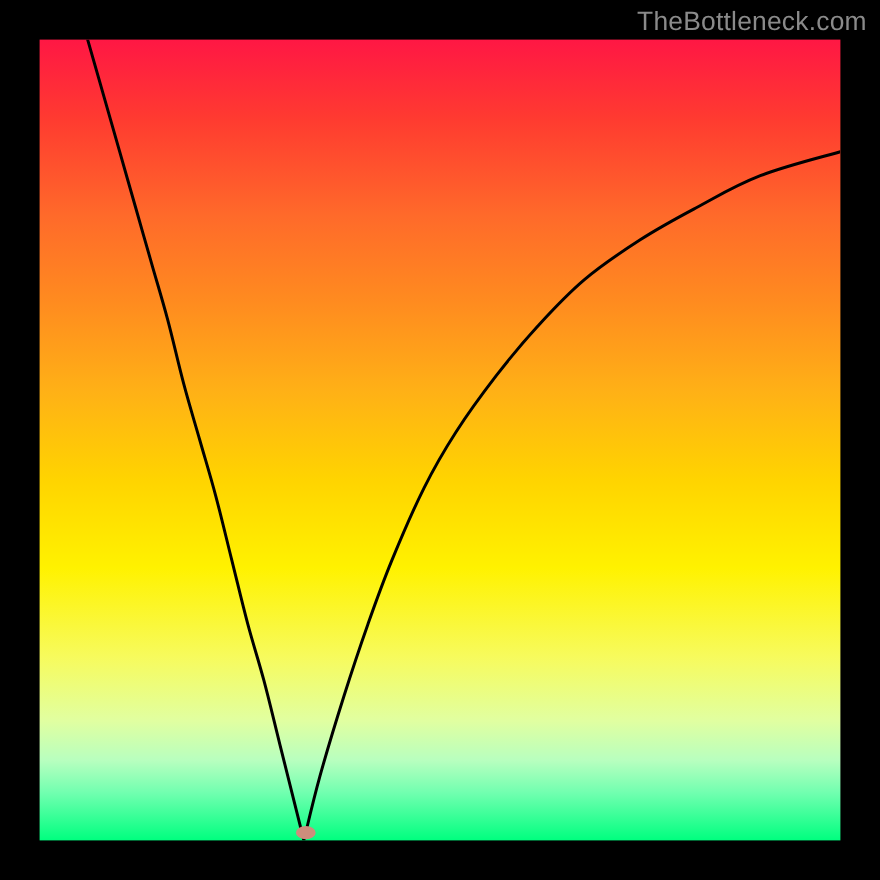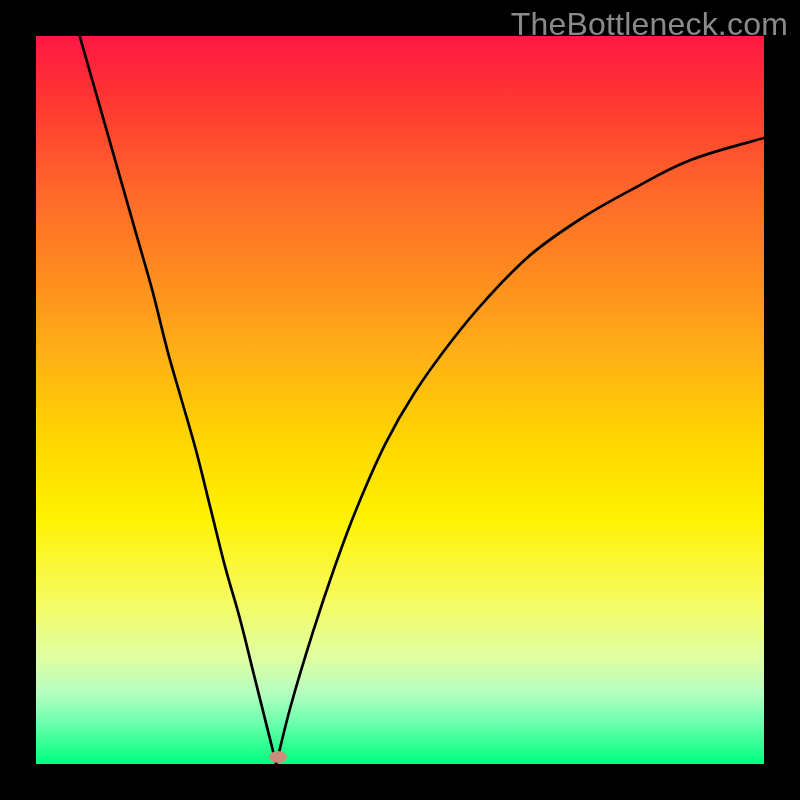--- a/index.html
+++ b/index.html
@@ -38,21 +38,21 @@
       #72ffb0 94%,
       #00ff7f 100%
     );
     overflow: hidden;
   }
   .watermark {
     position: absolute;
     top: 6px;
     right: 12px;
     color: #8a8a8a;
-    font-size: 32px;
+    font-size: 24px;
     font-weight: 500;
     letter-spacing: 0.2px;
   }
   svg.curve {
     position: absolute;
     left: 0;
     top: 0;
     width: 100%;
     height: 100%;
   }

